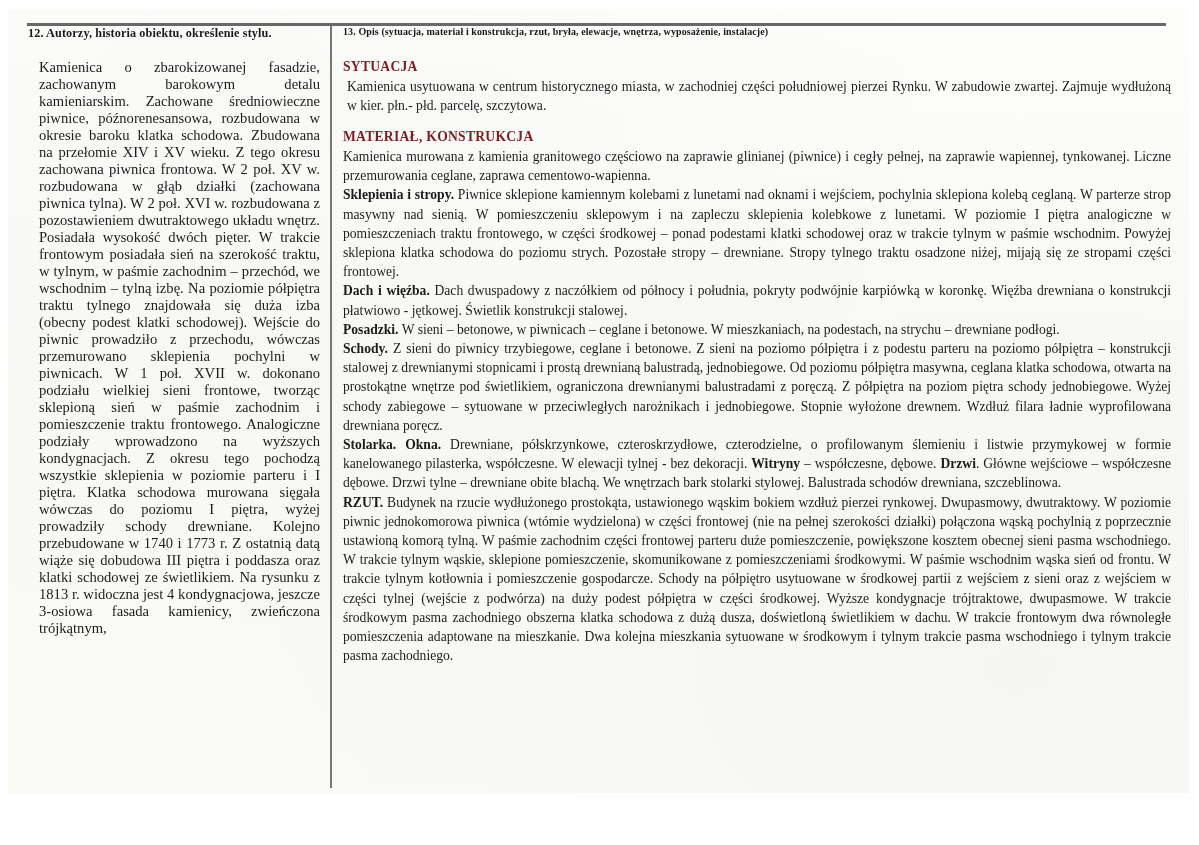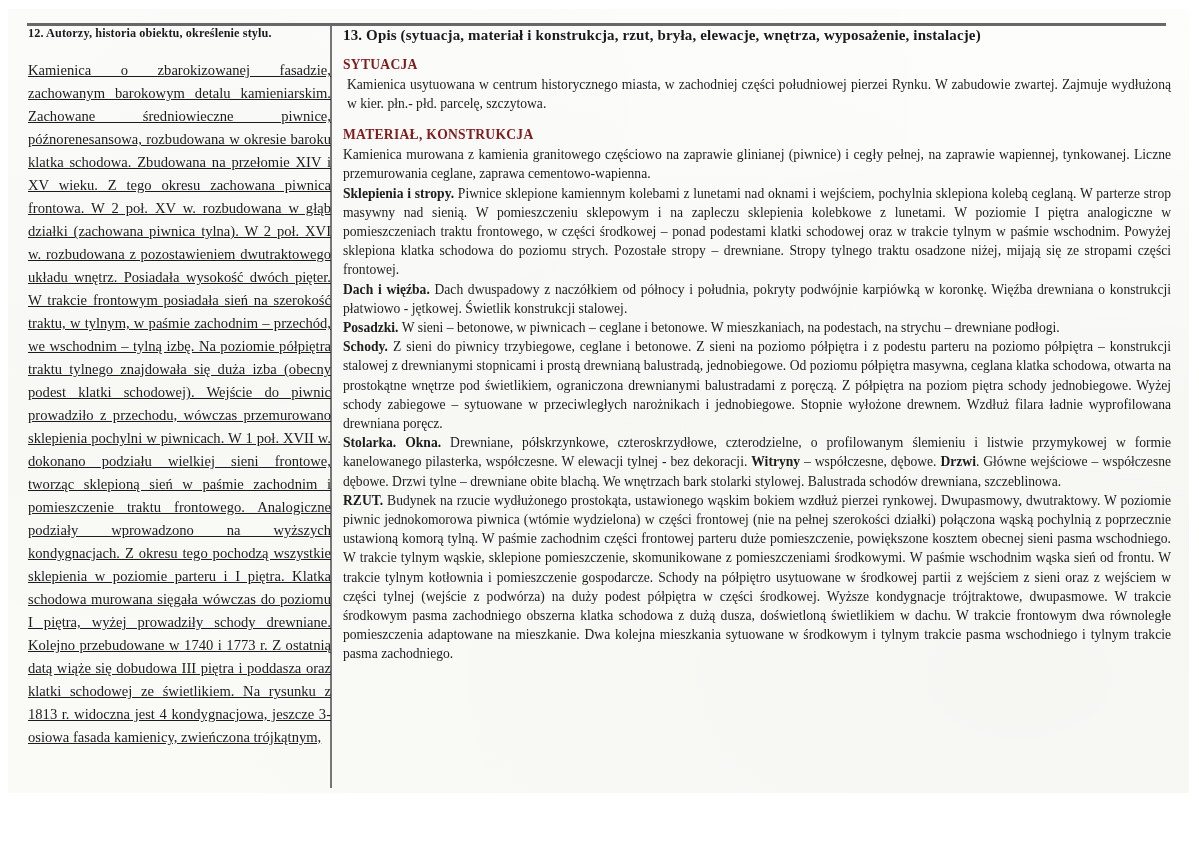--- a/index.html
+++ b/index.html
@@ -99,45 +99,44 @@
 
   .field-header {
     font-weight: bold;
     font-size: 12.2px;
     line-height: 1.25;
     letter-spacing: .01em;
     color: #1a1a1a;
     margin: 0 0 18px 0;
   }
   .col-right .field-header {
-    font-size: 15px;
-    margin-bottom: 12px;
+    font-size: 10px;
+    margin-bottom: 20px;
     white-space: nowrap;
   }
 
   .section-title {
     font-weight: bold;
     font-size: 13.6px;
     letter-spacing: .02em;
     margin: 0 0 2px 0;
     color: #7f1d1d;
   }
   .gap-before {
     margin-top: 14px;
   }
 
   p.body-left {
-    margin: 0;
+    margin: 11px;
     font-size: 14.6px;
-    line-height: 23px;
+    line-height: 17px;
     text-align: justify;
     text-justify: inter-word;
     hyphens: none;
     color: #1c1c1c;
-    text-decoration: underline;
   }
   p.body-right {
     margin: 0;
     font-size: 13.6px;
     line-height: 19.2px;
     text-align: justify;
     text-justify: inter-word;
     color: #1c1c1c;
     text-indent: 0;
   }

